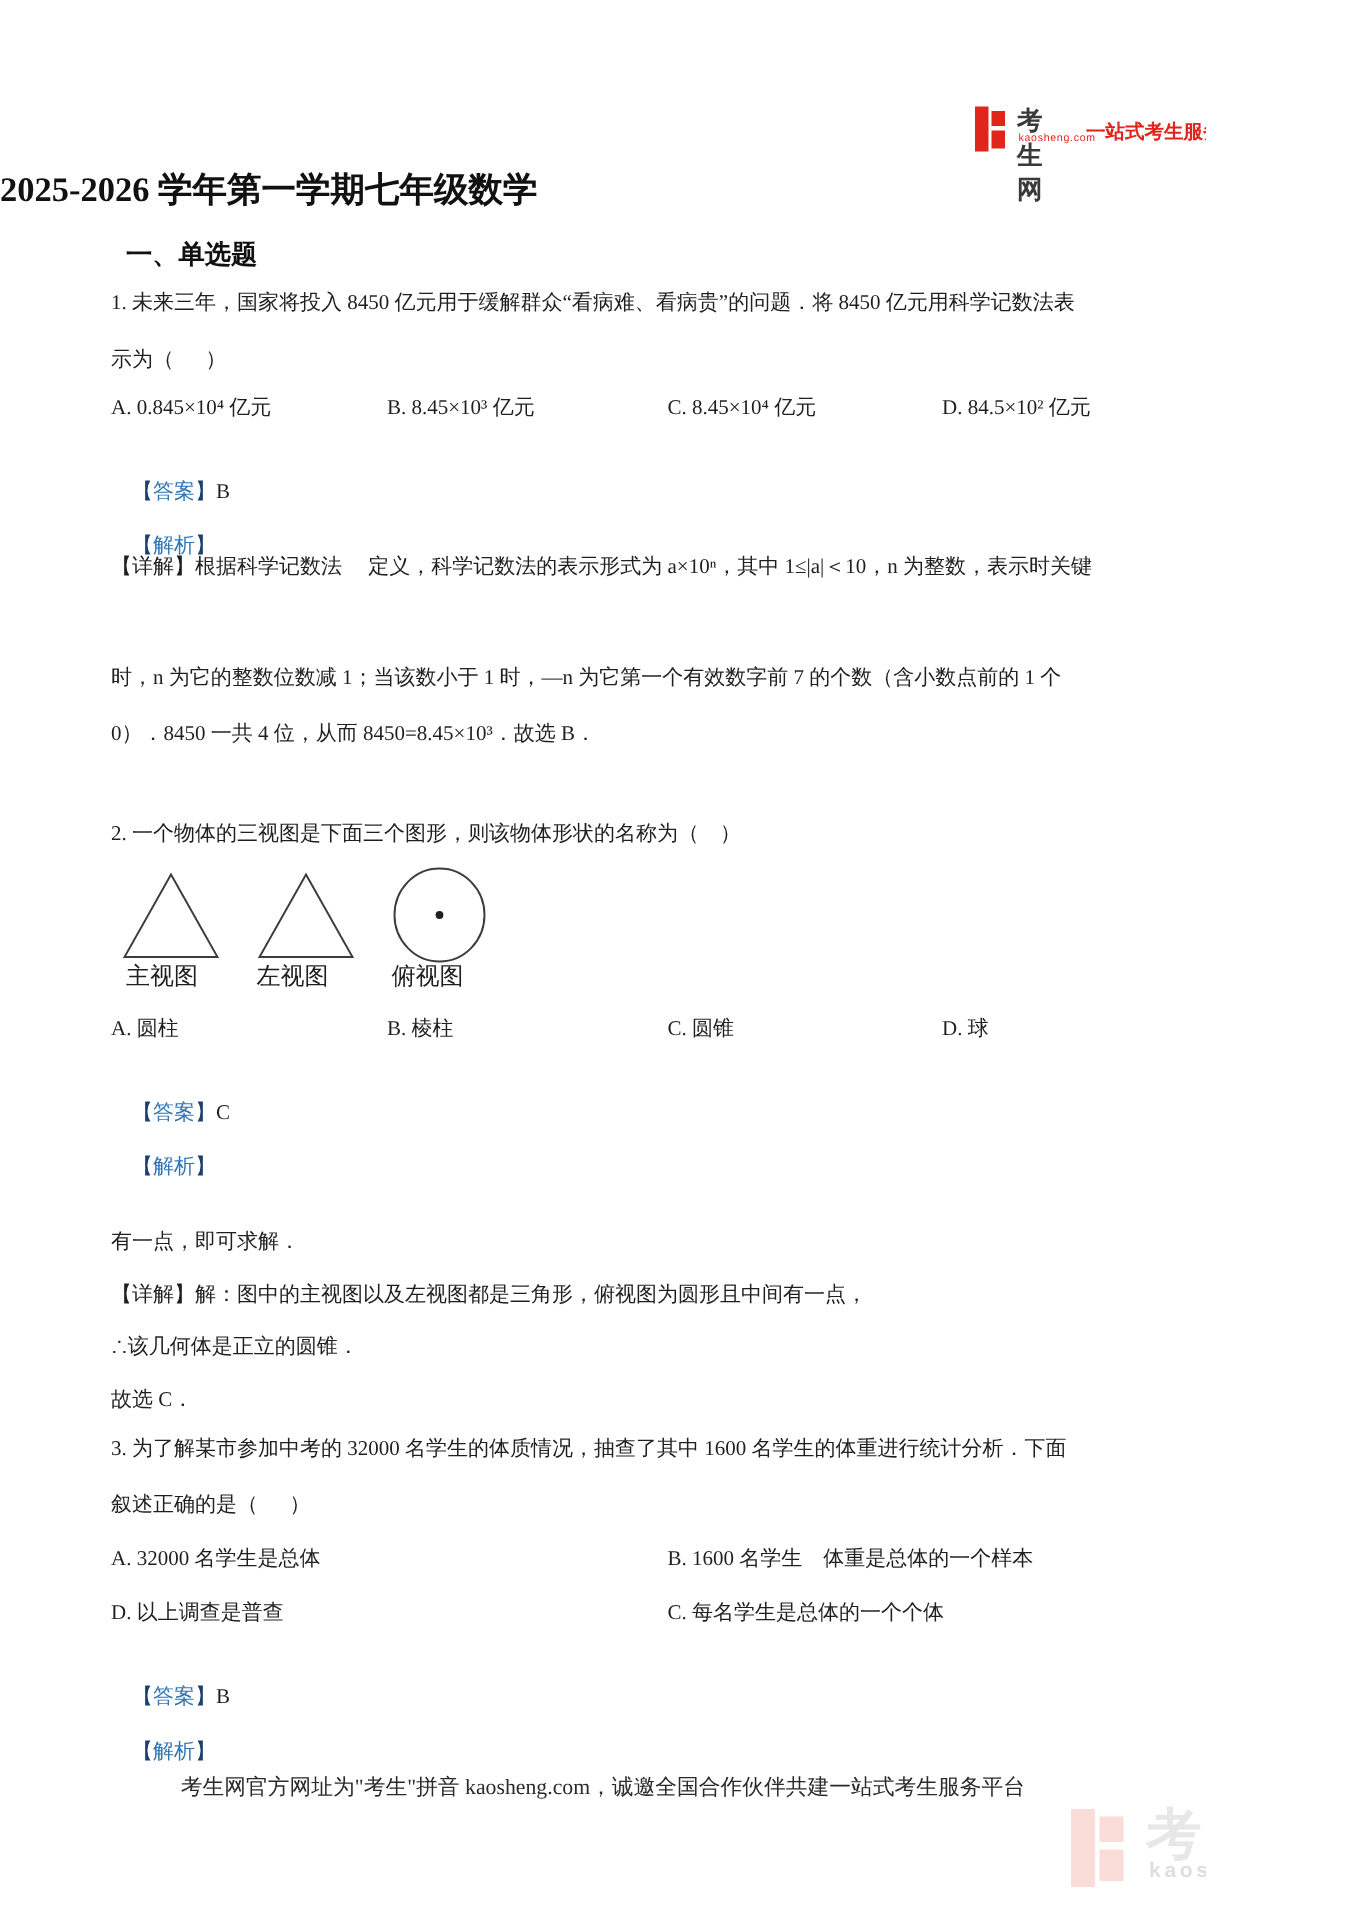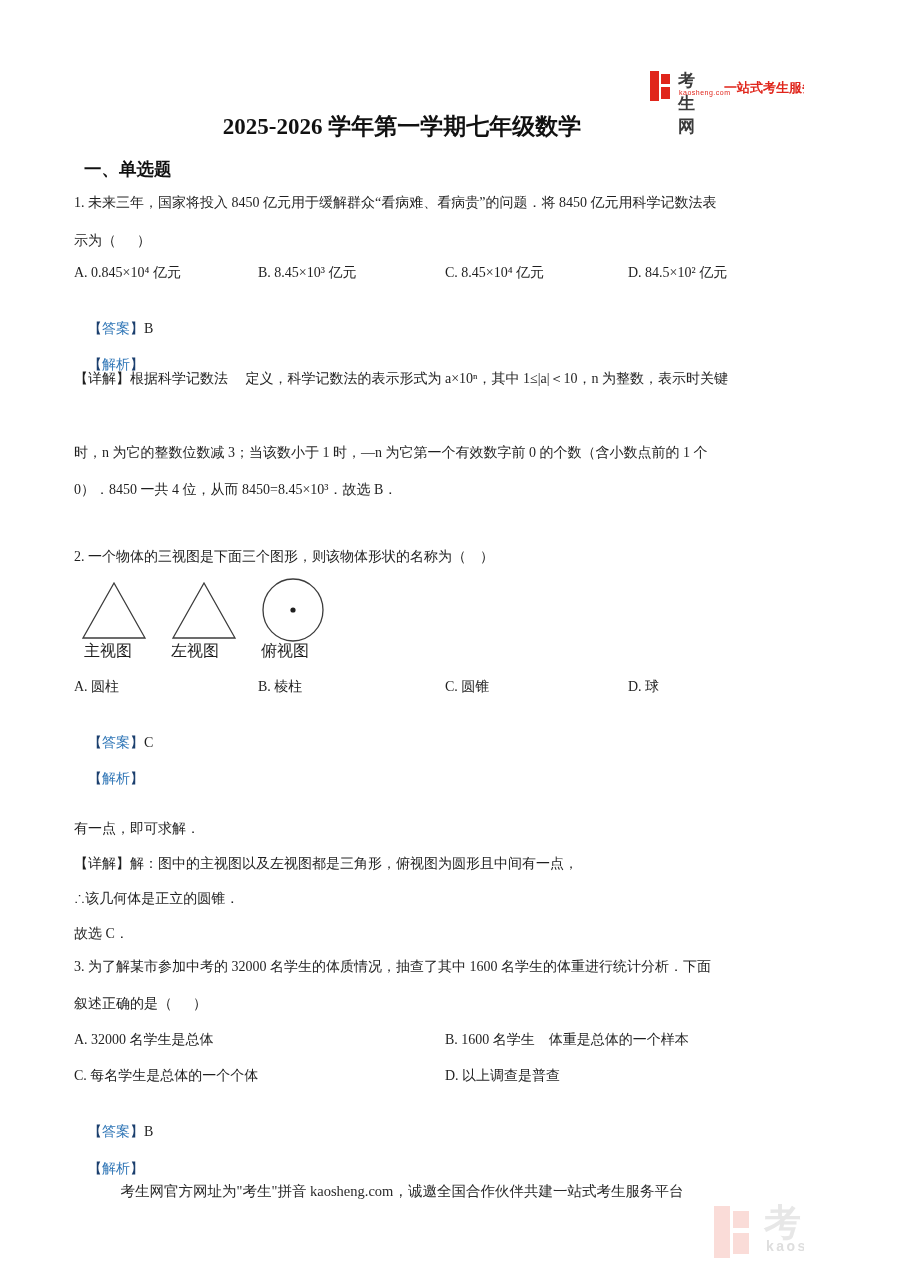--- a/index.html
+++ b/index.html
@@ -11,21 +11,21 @@
     font-family:"Liberation Serif","DejaVu Serif",serif;
     color:#1f1f1f;
   }
   .line{
     position:absolute;left:74px;width:740px;
     font-size:14px;line-height:22px;
     white-space:pre-wrap;color:#1f1f1f;
   }
   .doc-title{
     position:absolute;left:0;top:111px;width:100%;
-    text-align:center;font-size:23px;font-weight:bold;color:#111;
+    font-size:23px;font-weight:bold;color:#111;
   }
   .section-head{
     position:absolute;left:84px;top:157px;
     font-size:17.5px;font-weight:bold;color:#111;
   }
   .opt4{display:grid;grid-template-columns:184px 187px 183px auto;}
   .opt2{display:grid;grid-template-columns:371px auto;}
   .tg{color:#2e75b6;}
   .tg .br{color:#1b3f6e;}
   .ansletter{color:#1f1f1f;}
@@ -85,21 +85,21 @@
     <span>C. 8.45×10⁴ 亿元</span>
     <span>D. 84.5×10² 亿元</span>
   </div>
   <div class="line" style="top:296px">
     <span class="tg"><span class="br">【</span><span>答案</span><span class="br">】</span></span><span class="ansletter">B</span>
   </div>
   <div class="line" style="top:332px">
     <span class="tg"><span class="br">【</span><span>解析</span><span class="br">】</span></span>
   </div>
   <div class="line" style="top:368px">【详解】根据科学记数法　 定义，科学记数法的表示形式为 a×10ⁿ，其中 1≤|a|＜10，n 为整数，表示时关键</div>
-  <div class="line" style="top:442px">时，n 为它的整数位数减 3；当该数小于 1 时，—n 为它第一个有效数字前 0 的个数（含小数点前的 1 个</div>
+  <div class="line" style="top:442px">时，n 为它的整数位数减 1；当该数小于 1 时，—n 为它第一个有效数字前 7 的个数（含小数点前的 1 个</div>
   <div class="line" style="top:479px">0）．8450 一共 4 位，从而 8450=8.45×10³．故选 B．</div>
 
   <div class="line" style="top:546px">2. 一个物体的三视图是下面三个图形，则该物体形状的名称为（　）</div>
 
   <svg class="fig-svg" width="245" height="70" viewBox="0 0 245 70">
     <polygon points="32,9 63,64 1,64" fill="none" stroke="#3c3c3c" stroke-width="1.3"></polygon>
     <polygon points="122,9 153,64 91,64" fill="none" stroke="#3c3c3c" stroke-width="1.3"></polygon>
     <ellipse cx="211" cy="36" rx="30" ry="31" fill="none" stroke="#3c3c3c" stroke-width="1.3"></ellipse>
     <circle cx="211" cy="36" r="2.6" fill="#1f1f1f"></circle>
   </svg>
@@ -124,22 +124,22 @@
   <div class="line" style="top:888px">∴该几何体是正立的圆锥．</div>
   <div class="line" style="top:923px">故选 C．</div>
 
   <div class="line" style="top:956px">3. 为了解某市参加中考的 32000 名学生的体质情况，抽查了其中 1600 名学生的体重进行统计分析．下面</div>
   <div class="line" style="top:993px">叙述正确的是（      ）</div>
   <div class="line opt2" style="top:1029px">
     <span>A. 32000 名学生是总体</span>
     <span>B. 1600 名学生　体重是总体的一个样本</span>
   </div>
   <div class="line opt2" style="top:1065px">
+    <span>D. 以上调查是普查</span>
     <span>C. 每名学生是总体的一个个体</span>
-    <span>D. 以上调查是普查</span>
   </div>
   <div class="line" style="top:1099px">
     <span class="tg"><span class="br">【</span><span>答案</span><span class="br">】</span></span><span class="ansletter">B</span>
   </div>
   <div class="line" style="top:1136px">
     <span class="tg"><span class="br">【</span><span>解析</span><span class="br">】</span></span>
   </div>
 
   <div class="footer">考生网官方网址为"考生"拼音 kaosheng.com，诚邀全国合作伙伴共建一站式考生服务平台</div>
 

